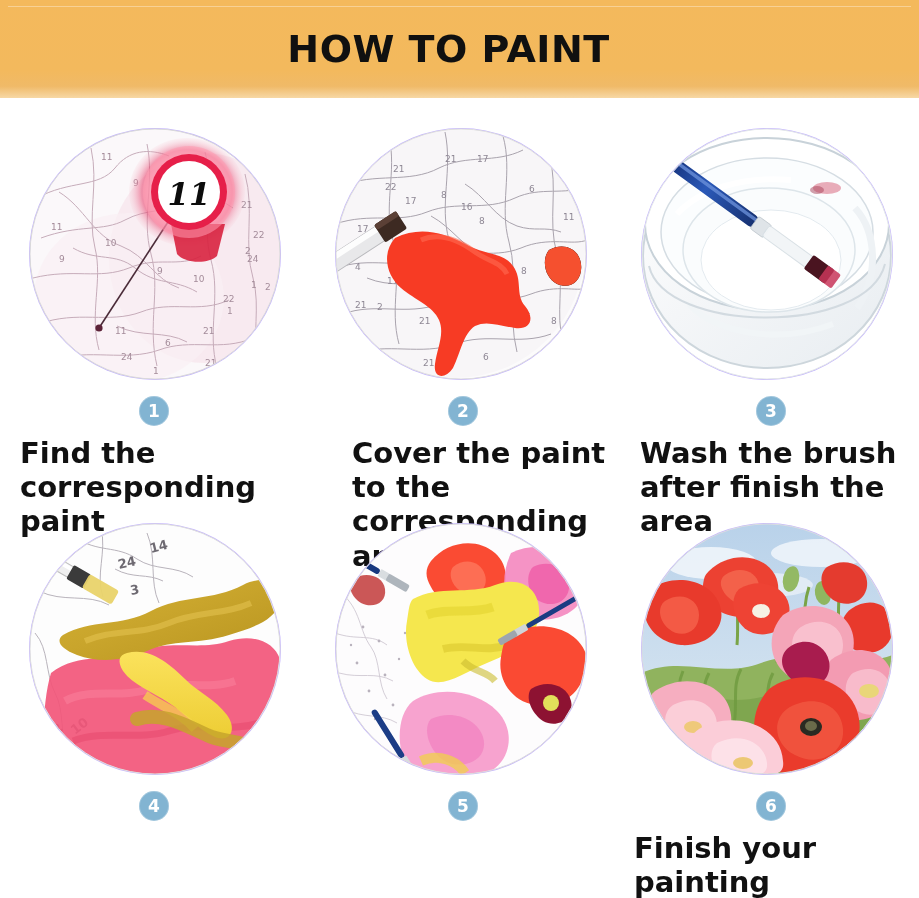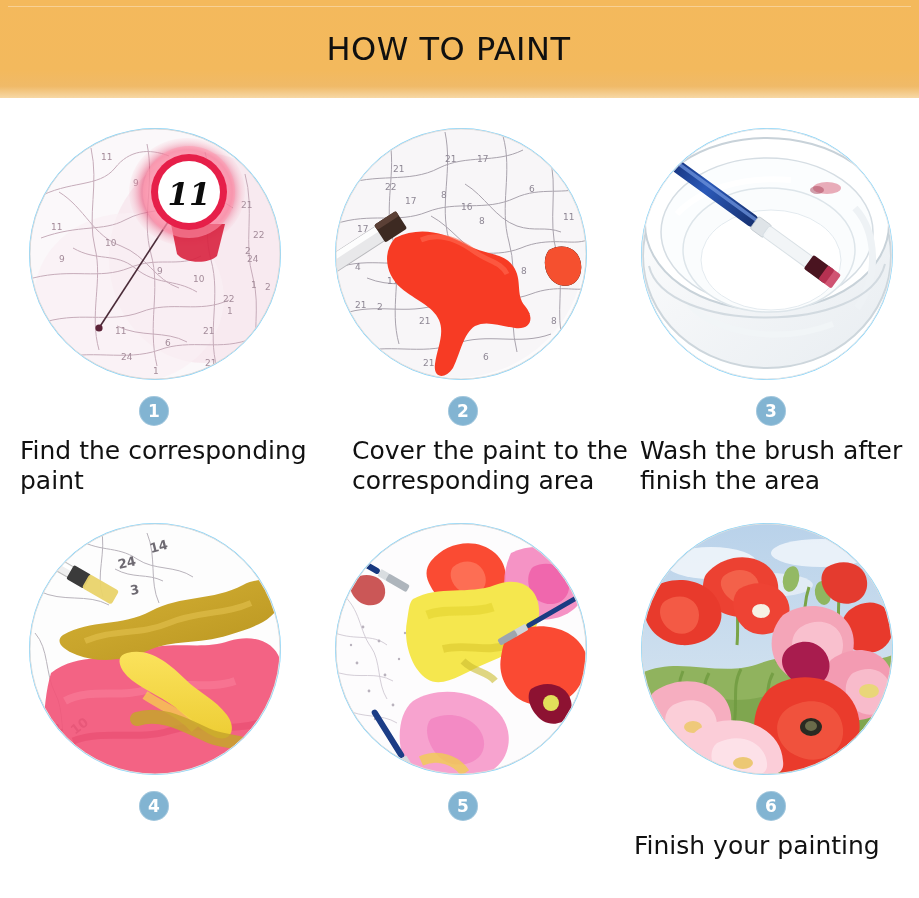--- a/index.html
+++ b/index.html
@@ -36,22 +36,22 @@
   .header-title {
     position: absolute;
     left: 0;
     top: 0;
     width: 897px;
     height: 98px;
     display: flex;
     align-items: center;
     justify-content: center;
     font-family: "DejaVu Sans", "Liberation Sans", sans-serif;
-    font-size: 32px;
-    font-weight: normal;
+    font-size: 38px;
+    font-weight: bold;
     letter-spacing: 0.5px;
     color: #101010;
     text-align: center;
   }
 
   
   .steps-grid {
     position: absolute;
     left: 0;
     top: 98px;
@@ -71,21 +71,21 @@
 
   .circle-wrap {
     position: absolute;
     left: 50%;
     top: 30px;
     width: 252px;
     height: 252px;
     margin-left: -126px;
     border-radius: 50%;
     overflow: hidden;
-    background: #7dd3fc;
+    background: #c4b5fd;
   }
   .circle-wrap svg { display: block; width: 252px; height: 252px; }
 
   .badge {
     position: absolute;
     top: 298px;
     width: 30px;
     height: 30px;
     border-radius: 50%;
     background: #82b4d2;
@@ -96,24 +96,24 @@
     align-items: center;
     justify-content: center;
     line-height: 1;
     box-shadow: inset 0 0 0 1px rgba(255,255,255,0.25);
   }
 
   .caption {
     position: absolute;
     top: 338px;
     width: 290px;
-    font-size: 25px;
+    font-size: 29px;
     line-height: 1.18;
     color: #111111;
-    font-weight: normal;
+    font-weight: bold;
   }
 
   
   .cap-c0r0 { left: 18px; }
   .cap-c1r0 { left: 44px; }
   .cap-c2r0 { left: 26px; width: 300px; }
   .cap-c0r1 { left: 32px; }
   .cap-c1r1 { left: 18px; }
   .cap-c2r1 { left: 20px; }
 

